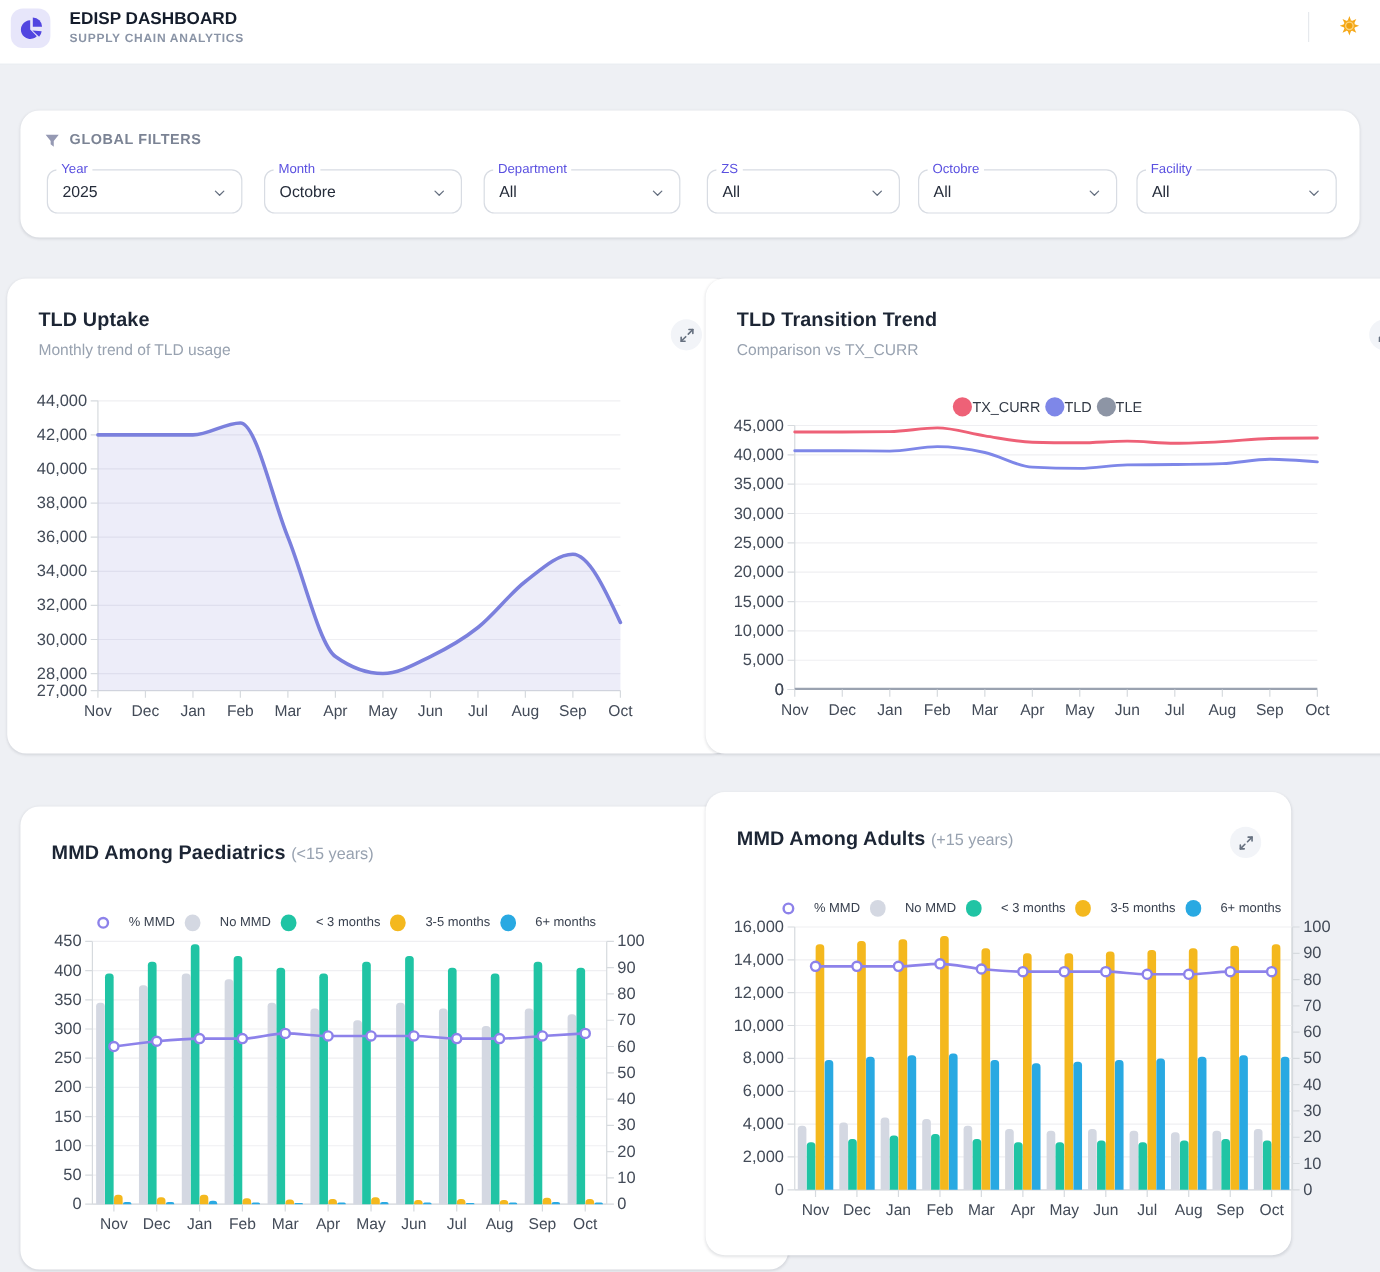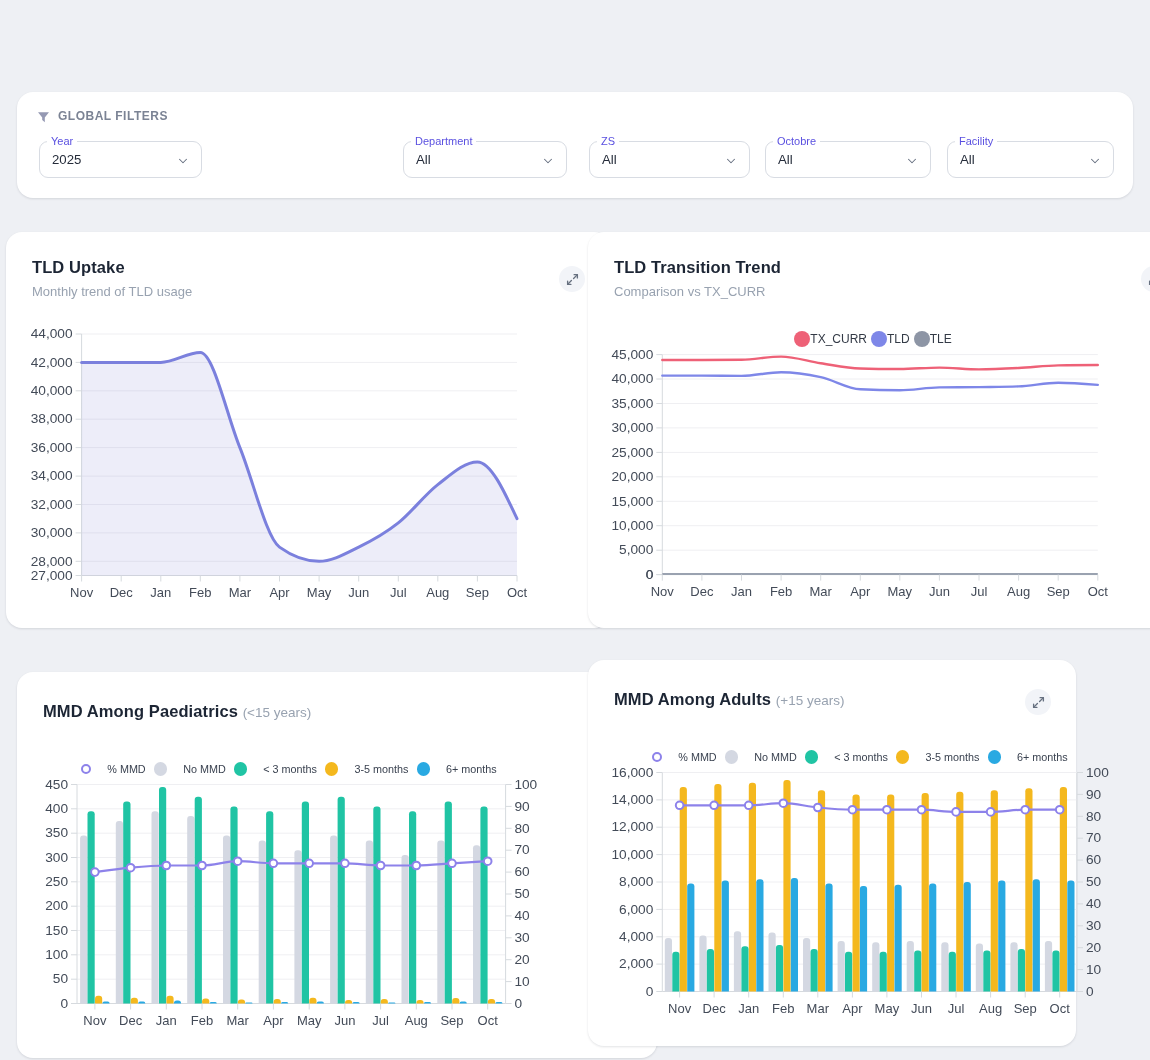--- a/index.html
+++ b/index.html
@@ -32,30 +32,55 @@
 #card3 .ct, #card4 .ct { top:30px; }
 .lgc { width:16px; height:16px; border-radius:50%; display:inline-block; flex:none; }
 .lgt { font-size:12px; color:#333a46; margin-right:4px; }
 .lg3 { position:absolute; left:0; top:90px; width:544px; display:flex; align-items:center; justify-content:center; }
 .lgo { width:10px; height:10px; border-radius:50%; border:2.2px solid #8d82ea; background:#fff; display:inline-block; flex:none; }
 .lgc3 { width:13.5px; height:13.5px; border-radius:50%; display:inline-block; flex:none; margin-left:8px; }
 .lgt3 { font-size:10.8px; color:#3a4250; margin-left:16px; }
 </style></head>
 <body>
 <div id="page">
+<div id="header">
+  <div id="logo">
+        <svg width="20" height="20" viewBox="0 0 24 24" fill="#5246e0">
+<path d="M11.00,12.80 L17.58,19.38 A9.3,9.3 0 1 1 11.00,3.50 Z"></path>
+<path d="M13.60,10.00 L13.60,0.70 A9.3,9.3 0 0 1 22.90,10.00 Z"></path>
+<path d="M13.20,13.60 L22.45,14.57 A9.3,9.3 0 0 1 19.89,20.06 Z"></path>
+</svg>
+      </div>
+  <div id="htitle">EDISP DASHBOARD</div>
+  <div id="hsub">SUPPLY CHAIN ANALYTICS</div>
+  <div id="hdiv"></div>
+  <div id="sun"><svg width="17" height="17" viewBox="0 0 24 24">
+<path d="M18.1,10.1 L23.4,12.0 L18.1,13.9 Z M17.7,15.0 L20.1,20.1 L15.0,17.7 Z M13.9,18.1 L12.0,23.4 L10.1,18.1 Z M9.0,17.7 L3.9,20.1 L6.3,15.0 Z M5.9,13.9 L0.6,12.0 L5.9,10.1 Z M6.3,9.0 L3.9,3.9 L9.0,6.3 Z M10.1,5.9 L12.0,0.6 L13.9,5.9 Z M15.0,6.3 L20.1,3.9 L17.7,9.0 Z" fill="#f5a818"></path>
+<circle cx="12" cy="12" r="6.7" fill="#f5a818"></circle>
+<circle cx="12" cy="12" r="4.4" fill="none" stroke="#fcd37a" stroke-width="1.6"></circle>
+<circle cx="12" cy="12" r="3.2" fill="#efa211"></circle>
+</svg></div>
+</div>
 <div class="card" id="filters">
   <div id="gf">
         <svg width="13" height="12.5" viewBox="0 0 24 24" fill="#9599b3">
           <path d="M1.5 2.5 H22.5 L14.5 12.5 V21.5 L9.5 17.5 V12.5 Z"></path>
         </svg>
         <span>GLOBAL FILTERS</span>
       </div>
   <div class="sel" style="left:22px;width:163px">
         <span class="sl">Year</span>
         <span class="sv">2025</span>
+        <svg class="chev" width="12" height="12" viewBox="0 0 24 24" fill="none" stroke="#667080" stroke-width="2.1" stroke-linecap="round" stroke-linejoin="round">
+          <polyline points="5 8.5 12 15.5 19 8.5"></polyline>
+        </svg>
+      </div>
+  <div class="sel" style="left:203px;width:165px">
+        <span class="sl">Month</span>
+        <span class="sv">Octobre</span>
         <svg class="chev" width="12" height="12" viewBox="0 0 24 24" fill="none" stroke="#667080" stroke-width="2.1" stroke-linecap="round" stroke-linejoin="round">
           <polyline points="5 8.5 12 15.5 19 8.5"></polyline>
         </svg>
       </div>
   <div class="sel" style="left:386px;width:164px">
         <span class="sl">Department</span>
         <span class="sv">All</span>
         <svg class="chev" width="12" height="12" viewBox="0 0 24 24" fill="none" stroke="#667080" stroke-width="2.1" stroke-linecap="round" stroke-linejoin="round">
           <polyline points="5 8.5 12 15.5 19 8.5"></polyline>
         </svg>

